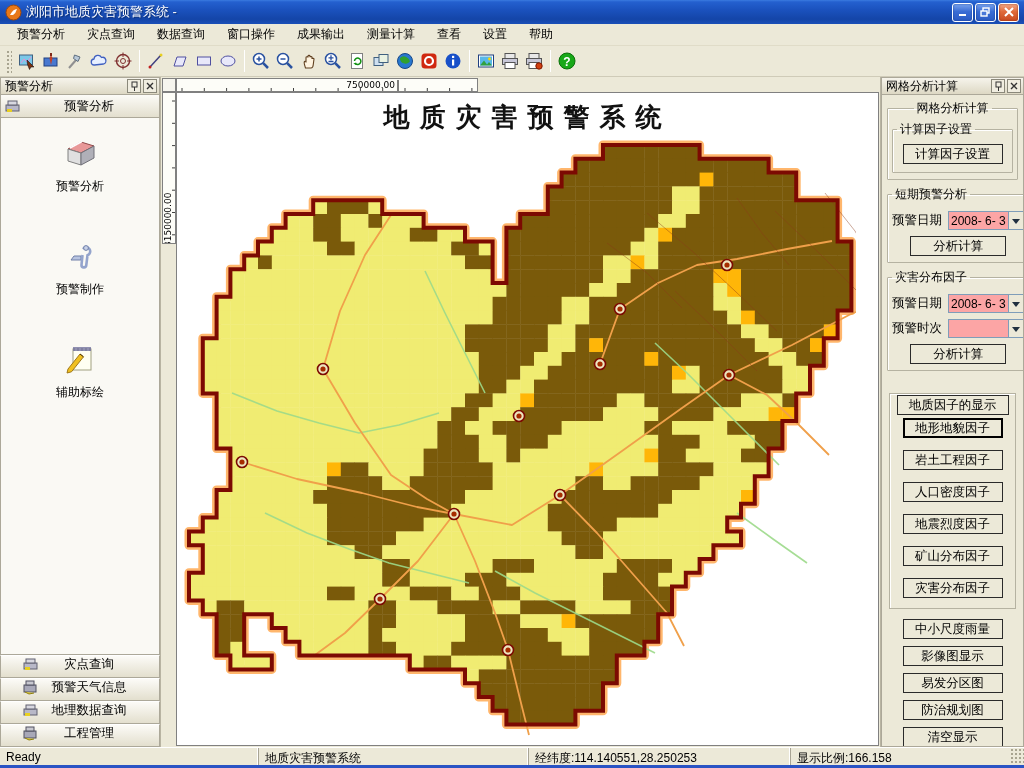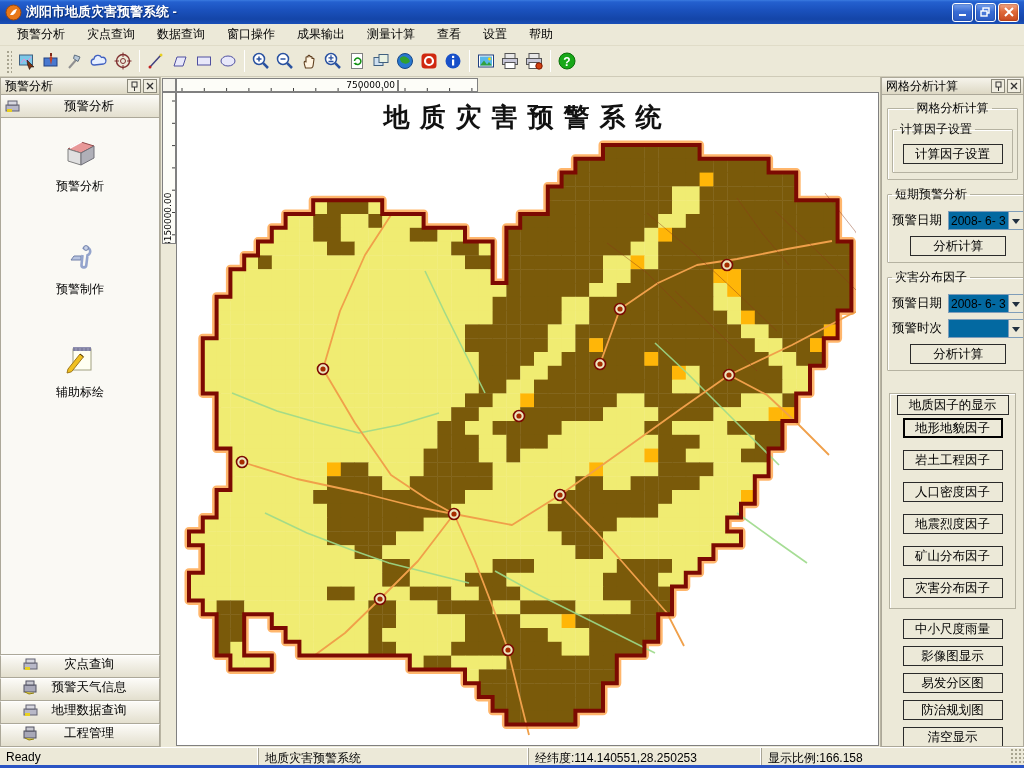--- a/index.html
+++ b/index.html
@@ -2,21 +2,21 @@
 <html><head>
 <meta charset="utf-8">
 <style>
 *{margin:0;padding:0;box-sizing:border-box}
 html,body{width:1024px;height:768px;overflow:hidden;background:#ECE9D8;
   font-family:"Liberation Sans","DejaVu Sans",sans-serif;font-size:12px;color:#000}
 
 .titlebar{height:24px;display:flex;align-items:center;padding:0 3px;
   background:linear-gradient(180deg,#3A7BE0 0%,#2460CF 8%,#1B52BE 40%,#1445A8 80%,#1A4FB8 100%);}
 .app-icon{width:17px;height:17px;margin:0 4px 0 2px;flex:0 0 auto}
-.title-text{color:#fff;font-weight:bold;font-size:13px;text-shadow:1px 1px 1px #0a2a6a;flex:1 1 auto;
+.title-text{color:#fff;font-weight:normal;font-size:13px;text-shadow:1px 1px 1px #0a2a6a;flex:1 1 auto;
   white-space:nowrap;overflow:hidden}
 .win-btns{display:flex;gap:2px;margin-right:2px}
 .wb{width:21px;height:19px;border-radius:3px;border:1px solid #fff;display:flex;align-items:center;
   justify-content:center;color:#fff;font-size:11px;font-weight:bold;
   background:linear-gradient(180deg,#7AA4EE,#3A6CD4 45%,#2C5BC4);box-shadow:inset 0 0 2px #1a3f90}
 .wb.close{background:linear-gradient(180deg,#F2A98A,#E06A3A 45%,#C84A20);box-shadow:inset 0 0 2px #8a2a08}
 
 .menubar{height:22px;display:flex;align-items:center;background:#ECE9D8;border-bottom:1px solid #E0DCC8;padding-left:6px}
 .menu-item{padding:3px 11px;cursor:default}
 
@@ -63,21 +63,21 @@
   box-shadow:inset 1px 1px 0 #fff}
 fieldset.gb legend{font-size:12px;padding:0 3px}
 legend.center{margin:0 auto;text-align:center}
 .btn{display:block;background:#ECE9D8;border:1px solid #2a2a2a;font-size:12.5px;height:20px;line-height:18px;
   text-align:center;cursor:pointer;font-family:inherit;color:#000;padding:0 4px}
 .btn.w100{width:100px;margin:2px auto}
 .btn.w96{width:96px;margin:0 auto}
 .btn.focused{border:2px solid #000;line-height:16px}
 .row{display:flex;align-items:center;margin:4px 0 6px 0}
 .row .lbl{width:56px;font-size:12.5px}
-.combo{flex:1;height:19px;background:#0369a1;border:1px solid #7F9DB9;display:flex;align-items:stretch;cursor:pointer}
+.combo{flex:1;height:19px;background:#fca5a5;border:1px solid #7F9DB9;display:flex;align-items:stretch;cursor:pointer}
 .combo .combo-text{flex:1;font-size:12px;padding:2px 2px;white-space:nowrap;overflow:hidden}
 .combo .combo-arrow{width:16px;background:#ECE9D8;border-left:1px solid #7F9DB9;display:flex;align-items:center;justify-content:center}
 .combo .combo-arrow::after{content:"";border:4px solid transparent;border-top:5px solid #203040;margin-top:5px}
 .factor-box{border:1px solid #B5B2A1;margin:22px 3px 10px 3px;padding:12px 0 10px 0;position:relative;
   box-shadow:inset 1px 1px 0 #fff}
 .factor-box .header-btn{position:absolute;top:-11px;left:50%;transform:translateX(-50%);width:112px}
 .factor-box .btn{margin:12px auto 8px auto}
 .factor-box .btn:last-child{margin-bottom:0}
 .bottom-buttons .btn{margin:0 auto 7px auto}
 
@@ -1964,17 +1964,17 @@
           <button class="btn w100">防治规划图</button>
           <button class="btn w100">清空显示</button>
         </div>
     </div>
   </div>
 </div>
 
 <div class="statusbar">
   <span class="sb-cell" style="width:258px">Ready</span>
   <span class="sb-cell" style="width:270px">地质灾害预警系统</span>
-  <span class="sb-cell" style="width:233px">经纬度:114.140551,28.250253</span>
+  <span class="sb-cell" style="width:262px">经纬度:114.140551,28.250253</span>
   <span class="sb-cell" style="flex:1">显示比例:166.158</span>
   <span class="sb-grip"></span>
 </div>
 <div class="bottom-strip"></div>
 
 </body></html>

